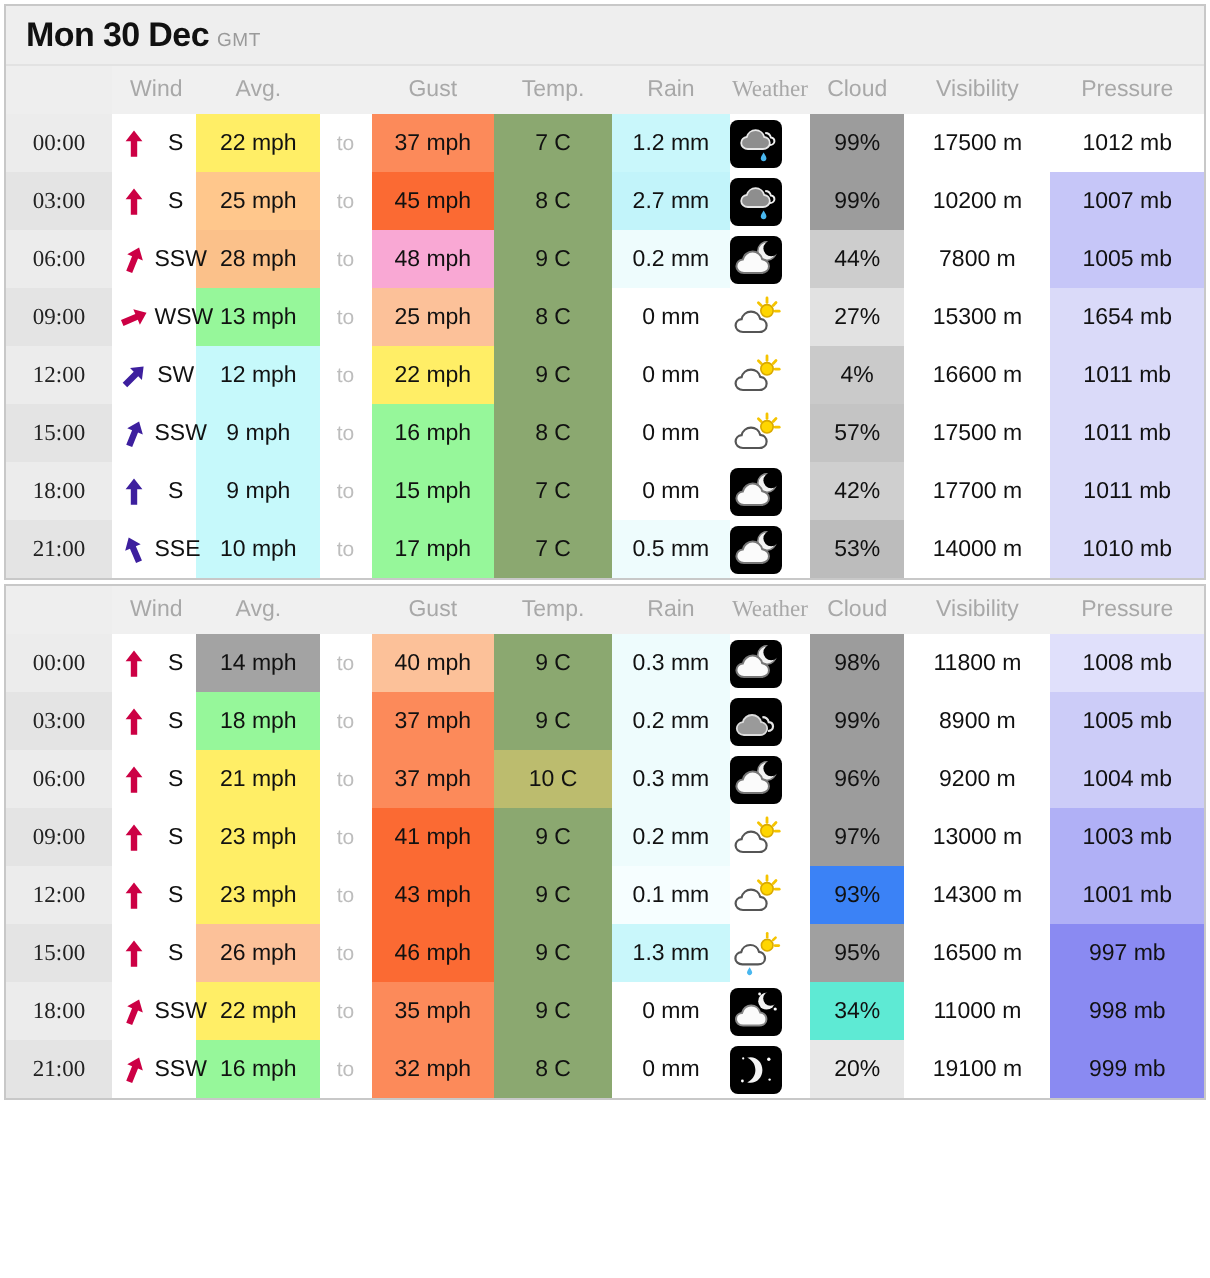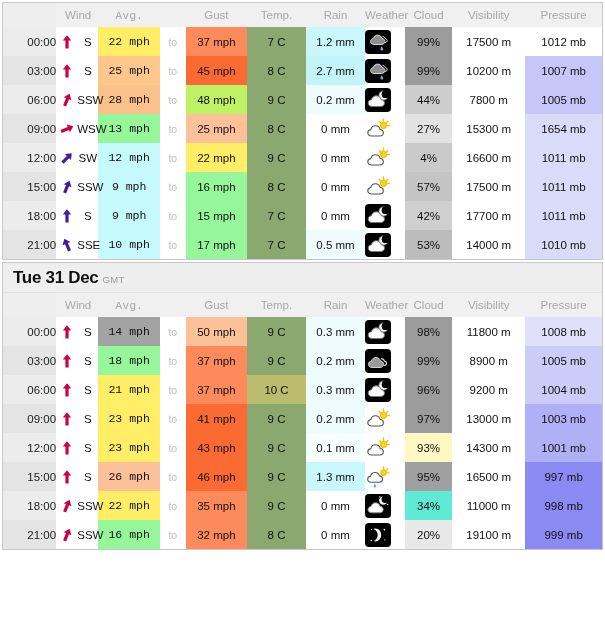--- a/index.html
+++ b/index.html
@@ -57,26 +57,26 @@
   }
   table.fc td, table.fc th {
     padding: 0;
     margin: 0;
     border: 0;
   }
   
   .c-time   { width: 45px; }
   .c-dir    { width: 27px; }
   .c-compass{ width: 40px; }
-  .c-avg    { width: 52px; font-family: Liberation Mono, monospace; }
+  .c-avg    { width: 52px; }
   .c-to     { width: 22px; }
   .c-gust   { width: 52px; }
   .c-temp   { width: 50px; }
   .c-rain   { width: 50px; }
-  .c-icon   { width: 34px; }
+  .c-icon   { width: 34px; font-family: Liberation Serif, serif; }
   .c-pad    { width: 37px; }
   .c-cloud  { width: 40px; }
   .c-vis    { width: 62px; }
   .c-press  { width: 65px; }
 
   thead tr.head-row { height: 24px; background: #f0f0f0; }
   thead td {
     color: #a8a8a8;
     font-size: 11.5px;
     text-align: center;
@@ -92,21 +92,22 @@
     text-align: center;
     vertical-align: middle;
     font-size: 11.5px;
     color: #111111;
     background: #ffffff;
   }
   td.time {
     background: #ececec;
     color: #222222;
     font-size: 11.5px;
-    text-align: right;
+    text-align: center;
+    font-family: Liberation Serif, serif;
   }
   tbody tr:nth-child(even) td.time { background: #e4e4e4; }
 
   td.dirc { text-align: center; padding: 0; }
   td.compass { font-size: 11.5px; color: #111; text-align: center; }
   td.tocell { color: #bdbdbd; font-size: 10.5px; }
   td.icon { padding: 0; }
 
   
   .arrow {
@@ -130,20 +131,241 @@
   }
   .wicon.night { background: #000000; }
   .wicon.day   { background: transparent; }
   .wicon svg { display:block; }
 </style>
 </head>
 <body>
 
 <div class="page">
   <div id="days-container">
+      <div class="day-block">
+        <div class="day-header"><span class="day-title">Mon 30 Dec</span><span class="day-tz">GMT</span></div>
+        <table class="fc">
+          <thead>
+            <tr class="head-row">
+              <td class="c-time hd-blank"></td>
+              <td class="c-dir hd-wind" colspan="2">Wind</td>
+              <td class="c-avg">Avg.</td>
+              <td class="c-to"></td>
+              <td class="c-gust">Gust</td>
+              <td class="c-temp">Temp.</td>
+              <td class="c-rain">Rain</td>
+              <td class="c-icon" colspan="2">Weather</td>
+              <td class="c-cloud">Cloud</td>
+              <td class="c-vis">Visibility</td>
+              <td class="c-press">Pressure</td>
+            </tr>
+          </thead>
+          <tbody>
+            <tr>
+              <td class="c-time time">00:00</td>
+              <td class="c-dir dirc"><span class="arrow"><svg width="14" height="16" viewBox="0 0 14 16">
+                    <g transform="rotate(0 7 8)">
+                      <path d="M7 1.2 L11.2 6.6 L8.6 6.6 L8.6 14.4 L5.4 14.4 L5.4 6.6 L2.8 6.6 Z" fill="#cc0044"></path>
+                    </g>
+                  </svg></span></td>
+              <td class="c-compass compass">S</td>
+              <td class="c-avg" style="background:#ffee66">22 mph</td>
+              <td class="c-to tocell">to</td>
+              <td class="c-gust" style="background:#fc8a5a">37 mph</td>
+              <td class="c-temp" style="background:#8ba870">7 C</td>
+              <td class="c-rain" style="background:#c9f7fb">1.2 mm</td>
+              <td class="c-icon icon"><span class="wicon night"><svg width="26" height="24" viewBox="0 0 26 24">
+                    <path d="M16.5 14.5c1.9 0 3.4-1.3 3.4-3 0-1.6-1.2-2.8-2.8-3-0.5-2-2.3-3.4-4.3-3.4-2.1 0-3.9 1.4-4.4 3.4-1.6 0.2-2.8 1.4-2.8 3 0 1.7 1.5 3 3.4 3z" fill="#8e8e8e" stroke="#e8e8e8" stroke-width="0.9"></path>
+                    <path d="M20 12.5c1.2 0 2.2-0.9 2.2-1.9 0-1-0.8-1.8-1.8-1.9-0.3-1.3-1.5-2.2-2.8-2.2" fill="none" stroke="#efefef" stroke-width="1"></path>
+                    <path d="M16.8 16.2c0.9 1.4 1.4 2.3 1.4 3 0 0.8-0.6 1.4-1.4 1.4s-1.4-0.6-1.4-1.4c0-0.7 0.5-1.6 1.4-3z" fill="#49b7ef"></path>
+                  </svg></span></td>
+              <td class="c-pad"></td>
+              <td class="c-cloud" style="background:#9c9c9c">99%</td>
+              <td class="c-vis">17500 m</td>
+              <td class="c-press" style="background:#ffffff">1012 mb</td>
+            </tr>
+            <tr>
+              <td class="c-time time">03:00</td>
+              <td class="c-dir dirc"><span class="arrow"><svg width="14" height="16" viewBox="0 0 14 16">
+                    <g transform="rotate(0 7 8)">
+                      <path d="M7 1.2 L11.2 6.6 L8.6 6.6 L8.6 14.4 L5.4 14.4 L5.4 6.6 L2.8 6.6 Z" fill="#cc0044"></path>
+                    </g>
+                  </svg></span></td>
+              <td class="c-compass compass">S</td>
+              <td class="c-avg" style="background:#ffc78c">25 mph</td>
+              <td class="c-to tocell">to</td>
+              <td class="c-gust" style="background:#fb6a33">45 mph</td>
+              <td class="c-temp" style="background:#8ba870">8 C</td>
+              <td class="c-rain" style="background:#c2f4fa">2.7 mm</td>
+              <td class="c-icon icon"><span class="wicon night"><svg width="26" height="24" viewBox="0 0 26 24">
+                    <path d="M16.5 14.5c1.9 0 3.4-1.3 3.4-3 0-1.6-1.2-2.8-2.8-3-0.5-2-2.3-3.4-4.3-3.4-2.1 0-3.9 1.4-4.4 3.4-1.6 0.2-2.8 1.4-2.8 3 0 1.7 1.5 3 3.4 3z" fill="#8e8e8e" stroke="#e8e8e8" stroke-width="0.9"></path>
+                    <path d="M20 12.5c1.2 0 2.2-0.9 2.2-1.9 0-1-0.8-1.8-1.8-1.9-0.3-1.3-1.5-2.2-2.8-2.2" fill="none" stroke="#efefef" stroke-width="1"></path>
+                    <path d="M16.8 16.2c0.9 1.4 1.4 2.3 1.4 3 0 0.8-0.6 1.4-1.4 1.4s-1.4-0.6-1.4-1.4c0-0.7 0.5-1.6 1.4-3z" fill="#49b7ef"></path>
+                  </svg></span></td>
+              <td class="c-pad"></td>
+              <td class="c-cloud" style="background:#9c9c9c">99%</td>
+              <td class="c-vis">10200 m</td>
+              <td class="c-press" style="background:#c6c6f8">1007 mb</td>
+            </tr>
+            <tr>
+              <td class="c-time time">06:00</td>
+              <td class="c-dir dirc"><span class="arrow"><svg width="14" height="16" viewBox="0 0 14 16">
+                    <g transform="rotate(22 7 8)">
+                      <path d="M7 1.2 L11.2 6.6 L8.6 6.6 L8.6 14.4 L5.4 14.4 L5.4 6.6 L2.8 6.6 Z" fill="#cc0044"></path>
+                    </g>
+                  </svg></span></td>
+              <td class="c-compass compass">SSW</td>
+              <td class="c-avg" style="background:#fbc18a">28 mph</td>
+              <td class="c-to tocell">to</td>
+              <td class="c-gust" style="background:#f9a8d4">48 mph</td>
+              <td class="c-temp" style="background:#8ba870">9 C</td>
+              <td class="c-rain" style="background:#eefcfd">0.2 mm</td>
+              <td class="c-icon icon"><span class="wicon night"><svg width="26" height="24" viewBox="0 0 26 24">
+                    <circle cx="18.5" cy="7.5" r="4.6" fill="#f2f2f2" stroke="#888" stroke-width="0.8"></circle>
+                    <circle cx="20.6" cy="6.2" r="3.9" fill="#000"></circle>
+                    <path d="M7 18.5c-2.2 0-3.8-1.5-3.8-3.4 0-1.8 1.4-3.2 3.2-3.3 0.5-2.3 2.5-4 4.9-4 2.3 0 4.3 1.6 4.8 3.8 1.9 0.2 3.4 1.7 3.4 3.5 0 2-1.7 3.4-3.9 3.4z" fill="#fbfbfb" stroke="#777" stroke-width="1"></path>
+                  </svg></span></td>
+              <td class="c-pad"></td>
+              <td class="c-cloud" style="background:#cdcdcd">44%</td>
+              <td class="c-vis">7800 m</td>
+              <td class="c-press" style="background:#c6c6f8">1005 mb</td>
+            </tr>
+            <tr>
+              <td class="c-time time">09:00</td>
+              <td class="c-dir dirc"><span class="arrow"><svg width="14" height="16" viewBox="0 0 14 16">
+                    <g transform="rotate(67 7 8)">
+                      <path d="M7 1.2 L11.2 6.6 L8.6 6.6 L8.6 14.4 L5.4 14.4 L5.4 6.6 L2.8 6.6 Z" fill="#cc0044"></path>
+                    </g>
+                  </svg></span></td>
+              <td class="c-compass compass">WSW</td>
+              <td class="c-avg" style="background:#96f79a">13 mph</td>
+              <td class="c-to tocell">to</td>
+              <td class="c-gust" style="background:#fcc199">25 mph</td>
+              <td class="c-temp" style="background:#8ba870">8 C</td>
+              <td class="c-rain" style="background:#ffffff">0 mm</td>
+              <td class="c-icon icon"><span class="wicon day"><svg width="26" height="24" viewBox="0 0 26 24">
+                    <g stroke="#f5c400" stroke-width="1.4" stroke-linecap="round">
+                      <line x1="18.5" y1="2.0" x2="18.5" y2="4.2"></line>
+                      <line x1="23.0" y1="4.3" x2="21.6" y2="5.7"></line>
+                      <line x1="24.6" y1="8.6" x2="22.6" y2="8.6"></line>
+                      <line x1="14.2" y1="4.4" x2="15.6" y2="5.8"></line>
+                    </g>
+                    <circle cx="18.5" cy="8.4" r="3.1" fill="#ffd600" stroke="#d9a900" stroke-width="0.8"></circle>
+                    <path d="M6.5 19c-2.1 0-3.7-1.4-3.7-3.2 0-1.7 1.3-3 3-3.2 0.5-2.2 2.4-3.8 4.7-3.8 2.2 0 4.1 1.5 4.6 3.6 1.8 0.2 3.2 1.6 3.2 3.4 0 1.9-1.6 3.2-3.7 3.2z" fill="#ffffff" stroke="#555" stroke-width="1.1"></path>
+                  </svg></span></td>
+              <td class="c-pad"></td>
+              <td class="c-cloud" style="background:#e2e2e2">27%</td>
+              <td class="c-vis">15300 m</td>
+              <td class="c-press" style="background:#dadaf9">1654 mb</td>
+            </tr>
+            <tr>
+              <td class="c-time time">12:00</td>
+              <td class="c-dir dirc"><span class="arrow"><svg width="14" height="16" viewBox="0 0 14 16">
+                    <g transform="rotate(45 7 8)">
+                      <path d="M7 1.2 L11.2 6.6 L8.6 6.6 L8.6 14.4 L5.4 14.4 L5.4 6.6 L2.8 6.6 Z" fill="#3d1f9e"></path>
+                    </g>
+                  </svg></span></td>
+              <td class="c-compass compass">SW</td>
+              <td class="c-avg" style="background:#c6f9fb">12 mph</td>
+              <td class="c-to tocell">to</td>
+              <td class="c-gust" style="background:#ffee66">22 mph</td>
+              <td class="c-temp" style="background:#8ba870">9 C</td>
+              <td class="c-rain" style="background:#ffffff">0 mm</td>
+              <td class="c-icon icon"><span class="wicon day"><svg width="26" height="24" viewBox="0 0 26 24">
+                    <g stroke="#f5c400" stroke-width="1.4" stroke-linecap="round">
+                      <line x1="18.5" y1="2.0" x2="18.5" y2="4.2"></line>
+                      <line x1="23.0" y1="4.3" x2="21.6" y2="5.7"></line>
+                      <line x1="24.6" y1="8.6" x2="22.6" y2="8.6"></line>
+                      <line x1="14.2" y1="4.4" x2="15.6" y2="5.8"></line>
+                    </g>
+                    <circle cx="18.5" cy="8.4" r="3.1" fill="#ffd600" stroke="#d9a900" stroke-width="0.8"></circle>
+                    <path d="M6.5 19c-2.1 0-3.7-1.4-3.7-3.2 0-1.7 1.3-3 3-3.2 0.5-2.2 2.4-3.8 4.7-3.8 2.2 0 4.1 1.5 4.6 3.6 1.8 0.2 3.2 1.6 3.2 3.4 0 1.9-1.6 3.2-3.7 3.2z" fill="#ffffff" stroke="#555" stroke-width="1.1"></path>
+                  </svg></span></td>
+              <td class="c-pad"></td>
+              <td class="c-cloud" style="background:#cacaca">4%</td>
+              <td class="c-vis">16600 m</td>
+              <td class="c-press" style="background:#dadaf9">1011 mb</td>
+            </tr>
+            <tr>
+              <td class="c-time time">15:00</td>
+              <td class="c-dir dirc"><span class="arrow"><svg width="14" height="16" viewBox="0 0 14 16">
+                    <g transform="rotate(22 7 8)">
+                      <path d="M7 1.2 L11.2 6.6 L8.6 6.6 L8.6 14.4 L5.4 14.4 L5.4 6.6 L2.8 6.6 Z" fill="#3d1f9e"></path>
+                    </g>
+                  </svg></span></td>
+              <td class="c-compass compass">SSW</td>
+              <td class="c-avg" style="background:#c6f9fb">9 mph</td>
+              <td class="c-to tocell">to</td>
+              <td class="c-gust" style="background:#96f79a">16 mph</td>
+              <td class="c-temp" style="background:#8ba870">8 C</td>
+              <td class="c-rain" style="background:#ffffff">0 mm</td>
+              <td class="c-icon icon"><span class="wicon day"><svg width="26" height="24" viewBox="0 0 26 24">
+                    <g stroke="#f5c400" stroke-width="1.4" stroke-linecap="round">
+                      <line x1="18.5" y1="2.0" x2="18.5" y2="4.2"></line>
+                      <line x1="23.0" y1="4.3" x2="21.6" y2="5.7"></line>
+                      <line x1="24.6" y1="8.6" x2="22.6" y2="8.6"></line>
+                      <line x1="14.2" y1="4.4" x2="15.6" y2="5.8"></line>
+                    </g>
+                    <circle cx="18.5" cy="8.4" r="3.1" fill="#ffd600" stroke="#d9a900" stroke-width="0.8"></circle>
+                    <path d="M6.5 19c-2.1 0-3.7-1.4-3.7-3.2 0-1.7 1.3-3 3-3.2 0.5-2.2 2.4-3.8 4.7-3.8 2.2 0 4.1 1.5 4.6 3.6 1.8 0.2 3.2 1.6 3.2 3.4 0 1.9-1.6 3.2-3.7 3.2z" fill="#ffffff" stroke="#555" stroke-width="1.1"></path>
+                  </svg></span></td>
+              <td class="c-pad"></td>
+              <td class="c-cloud" style="background:#c4c4c4">57%</td>
+              <td class="c-vis">17500 m</td>
+              <td class="c-press" style="background:#dadaf9">1011 mb</td>
+            </tr>
+            <tr>
+              <td class="c-time time">18:00</td>
+              <td class="c-dir dirc"><span class="arrow"><svg width="14" height="16" viewBox="0 0 14 16">
+                    <g transform="rotate(0 7 8)">
+                      <path d="M7 1.2 L11.2 6.6 L8.6 6.6 L8.6 14.4 L5.4 14.4 L5.4 6.6 L2.8 6.6 Z" fill="#3d1f9e"></path>
+                    </g>
+                  </svg></span></td>
+              <td class="c-compass compass">S</td>
+              <td class="c-avg" style="background:#c6f9fb">9 mph</td>
+              <td class="c-to tocell">to</td>
+              <td class="c-gust" style="background:#96f79a">15 mph</td>
+              <td class="c-temp" style="background:#8ba870">7 C</td>
+              <td class="c-rain" style="background:#ffffff">0 mm</td>
+              <td class="c-icon icon"><span class="wicon night"><svg width="26" height="24" viewBox="0 0 26 24">
+                    <circle cx="18.5" cy="7.5" r="4.6" fill="#f2f2f2" stroke="#888" stroke-width="0.8"></circle>
+                    <circle cx="20.6" cy="6.2" r="3.9" fill="#000"></circle>
+                    <path d="M7 18.5c-2.2 0-3.8-1.5-3.8-3.4 0-1.8 1.4-3.2 3.2-3.3 0.5-2.3 2.5-4 4.9-4 2.3 0 4.3 1.6 4.8 3.8 1.9 0.2 3.4 1.7 3.4 3.5 0 2-1.7 3.4-3.9 3.4z" fill="#fbfbfb" stroke="#777" stroke-width="1"></path>
+                  </svg></span></td>
+              <td class="c-pad"></td>
+              <td class="c-cloud" style="background:#cfcfcf">42%</td>
+              <td class="c-vis">17700 m</td>
+              <td class="c-press" style="background:#dadaf9">1011 mb</td>
+            </tr>
+            <tr>
+              <td class="c-time time">21:00</td>
+              <td class="c-dir dirc"><span class="arrow"><svg width="14" height="16" viewBox="0 0 14 16">
+                    <g transform="rotate(337 7 8)">
+                      <path d="M7 1.2 L11.2 6.6 L8.6 6.6 L8.6 14.4 L5.4 14.4 L5.4 6.6 L2.8 6.6 Z" fill="#3d1f9e"></path>
+                    </g>
+                  </svg></span></td>
+              <td class="c-compass compass">SSE</td>
+              <td class="c-avg" style="background:#c6f9fb">10 mph</td>
+              <td class="c-to tocell">to</td>
+              <td class="c-gust" style="background:#96f79a">17 mph</td>
+              <td class="c-temp" style="background:#8ba870">7 C</td>
+              <td class="c-rain" style="background:#eefcfd">0.5 mm</td>
+              <td class="c-icon icon"><span class="wicon night"><svg width="26" height="24" viewBox="0 0 26 24">
+                    <circle cx="18.5" cy="7.5" r="4.6" fill="#f2f2f2" stroke="#888" stroke-width="0.8"></circle>
+                    <circle cx="20.6" cy="6.2" r="3.9" fill="#000"></circle>
+                    <path d="M7 18.5c-2.2 0-3.8-1.5-3.8-3.4 0-1.8 1.4-3.2 3.2-3.3 0.5-2.3 2.5-4 4.9-4 2.3 0 4.3 1.6 4.8 3.8 1.9 0.2 3.4 1.7 3.4 3.5 0 2-1.7 3.4-3.9 3.4z" fill="#fbfbfb" stroke="#777" stroke-width="1"></path>
+                  </svg></span></td>
+              <td class="c-pad"></td>
+              <td class="c-cloud" style="background:#bcbcbc">53%</td>
+              <td class="c-vis">14000 m</td>
+              <td class="c-press" style="background:#dadaf9">1010 mb</td>
+            </tr>
+          </tbody>
+        </table>
+      </div>
       <div class="day-block">
         <table class="fc">
           <thead>
             <tr class="head-row">
               <td class="c-time hd-blank"></td>
               <td class="c-dir hd-wind" colspan="2">Wind</td>
               <td class="c-avg">Avg.</td>
               <td class="c-to"></td>
               <td class="c-gust">Gust</td>
               <td class="c-temp">Temp.</td>
@@ -156,244 +378,23 @@
           </thead>
           <tbody>
             <tr>
               <td class="c-time time">00:00</td>
               <td class="c-dir dirc"><span class="arrow"><svg width="14" height="16" viewBox="0 0 14 16">
                     <g transform="rotate(0 7 8)">
                       <path d="M7 1.2 L11.2 6.6 L8.6 6.6 L8.6 14.4 L5.4 14.4 L5.4 6.6 L2.8 6.6 Z" fill="#cc0044"></path>
                     </g>
                   </svg></span></td>
               <td class="c-compass compass">S</td>
-              <td class="c-avg" style="background:#ffee66">22 mph</td>
-              <td class="c-to tocell">to</td>
-              <td class="c-gust" style="background:#fc8a5a">37 mph</td>
-              <td class="c-temp" style="background:#8ba870">7 C</td>
-              <td class="c-rain" style="background:#c9f7fb">1.2 mm</td>
-              <td class="c-icon icon"><span class="wicon night"><svg width="26" height="24" viewBox="0 0 26 24">
-                    <path d="M16.5 14.5c1.9 0 3.4-1.3 3.4-3 0-1.6-1.2-2.8-2.8-3-0.5-2-2.3-3.4-4.3-3.4-2.1 0-3.9 1.4-4.4 3.4-1.6 0.2-2.8 1.4-2.8 3 0 1.7 1.5 3 3.4 3z" fill="#8e8e8e" stroke="#e8e8e8" stroke-width="0.9"></path>
-                    <path d="M20 12.5c1.2 0 2.2-0.9 2.2-1.9 0-1-0.8-1.8-1.8-1.9-0.3-1.3-1.5-2.2-2.8-2.2" fill="none" stroke="#efefef" stroke-width="1"></path>
-                    <path d="M16.8 16.2c0.9 1.4 1.4 2.3 1.4 3 0 0.8-0.6 1.4-1.4 1.4s-1.4-0.6-1.4-1.4c0-0.7 0.5-1.6 1.4-3z" fill="#49b7ef"></path>
-                  </svg></span></td>
-              <td class="c-pad"></td>
-              <td class="c-cloud" style="background:#9c9c9c">99%</td>
-              <td class="c-vis">17500 m</td>
-              <td class="c-press" style="background:#ffffff">1012 mb</td>
-            </tr>
-            <tr>
-              <td class="c-time time">03:00</td>
-              <td class="c-dir dirc"><span class="arrow"><svg width="14" height="16" viewBox="0 0 14 16">
-                    <g transform="rotate(0 7 8)">
-                      <path d="M7 1.2 L11.2 6.6 L8.6 6.6 L8.6 14.4 L5.4 14.4 L5.4 6.6 L2.8 6.6 Z" fill="#cc0044"></path>
-                    </g>
-                  </svg></span></td>
-              <td class="c-compass compass">S</td>
-              <td class="c-avg" style="background:#ffc78c">25 mph</td>
-              <td class="c-to tocell">to</td>
-              <td class="c-gust" style="background:#fb6a33">45 mph</td>
-              <td class="c-temp" style="background:#8ba870">8 C</td>
-              <td class="c-rain" style="background:#c2f4fa">2.7 mm</td>
-              <td class="c-icon icon"><span class="wicon night"><svg width="26" height="24" viewBox="0 0 26 24">
-                    <path d="M16.5 14.5c1.9 0 3.4-1.3 3.4-3 0-1.6-1.2-2.8-2.8-3-0.5-2-2.3-3.4-4.3-3.4-2.1 0-3.9 1.4-4.4 3.4-1.6 0.2-2.8 1.4-2.8 3 0 1.7 1.5 3 3.4 3z" fill="#8e8e8e" stroke="#e8e8e8" stroke-width="0.9"></path>
-                    <path d="M20 12.5c1.2 0 2.2-0.9 2.2-1.9 0-1-0.8-1.8-1.8-1.9-0.3-1.3-1.5-2.2-2.8-2.2" fill="none" stroke="#efefef" stroke-width="1"></path>
-                    <path d="M16.8 16.2c0.9 1.4 1.4 2.3 1.4 3 0 0.8-0.6 1.4-1.4 1.4s-1.4-0.6-1.4-1.4c0-0.7 0.5-1.6 1.4-3z" fill="#49b7ef"></path>
-                  </svg></span></td>
-              <td class="c-pad"></td>
-              <td class="c-cloud" style="background:#9c9c9c">99%</td>
-              <td class="c-vis">10200 m</td>
-              <td class="c-press" style="background:#c6c6f8">1007 mb</td>
-            </tr>
-            <tr>
-              <td class="c-time time">06:00</td>
-              <td class="c-dir dirc"><span class="arrow"><svg width="14" height="16" viewBox="0 0 14 16">
-                    <g transform="rotate(22 7 8)">
-                      <path d="M7 1.2 L11.2 6.6 L8.6 6.6 L8.6 14.4 L5.4 14.4 L5.4 6.6 L2.8 6.6 Z" fill="#cc0044"></path>
-                    </g>
-                  </svg></span></td>
-              <td class="c-compass compass">SSW</td>
-              <td class="c-avg" style="background:#fbc18a">28 mph</td>
-              <td class="c-to tocell">to</td>
-              <td class="c-gust" style="background:#bef264">48 mph</td>
-              <td class="c-temp" style="background:#8ba870">9 C</td>
-              <td class="c-rain" style="background:#eefcfd">0.2 mm</td>
-              <td class="c-icon icon"><span class="wicon night"><svg width="26" height="24" viewBox="0 0 26 24">
-                    <circle cx="18.5" cy="7.5" r="4.6" fill="#f2f2f2" stroke="#888" stroke-width="0.8"></circle>
-                    <circle cx="20.6" cy="6.2" r="3.9" fill="#000"></circle>
-                    <path d="M7 18.5c-2.2 0-3.8-1.5-3.8-3.4 0-1.8 1.4-3.2 3.2-3.3 0.5-2.3 2.5-4 4.9-4 2.3 0 4.3 1.6 4.8 3.8 1.9 0.2 3.4 1.7 3.4 3.5 0 2-1.7 3.4-3.9 3.4z" fill="#fbfbfb" stroke="#777" stroke-width="1"></path>
-                  </svg></span></td>
-              <td class="c-pad"></td>
-              <td class="c-cloud" style="background:#cdcdcd">44%</td>
-              <td class="c-vis">7800 m</td>
-              <td class="c-press" style="background:#c6c6f8">1005 mb</td>
-            </tr>
-            <tr>
-              <td class="c-time time">09:00</td>
-              <td class="c-dir dirc"><span class="arrow"><svg width="14" height="16" viewBox="0 0 14 16">
-                    <g transform="rotate(67 7 8)">
-                      <path d="M7 1.2 L11.2 6.6 L8.6 6.6 L8.6 14.4 L5.4 14.4 L5.4 6.6 L2.8 6.6 Z" fill="#cc0044"></path>
-                    </g>
-                  </svg></span></td>
-              <td class="c-compass compass">WSW</td>
-              <td class="c-avg" style="background:#96f79a">13 mph</td>
-              <td class="c-to tocell">to</td>
-              <td class="c-gust" style="background:#fcc199">25 mph</td>
-              <td class="c-temp" style="background:#8ba870">8 C</td>
-              <td class="c-rain" style="background:#ffffff">0 mm</td>
-              <td class="c-icon icon"><span class="wicon day"><svg width="26" height="24" viewBox="0 0 26 24">
-                    <g stroke="#f5c400" stroke-width="1.4" stroke-linecap="round">
-                      <line x1="18.5" y1="2.0" x2="18.5" y2="4.2"></line>
-                      <line x1="23.0" y1="4.3" x2="21.6" y2="5.7"></line>
-                      <line x1="24.6" y1="8.6" x2="22.6" y2="8.6"></line>
-                      <line x1="14.2" y1="4.4" x2="15.6" y2="5.8"></line>
-                    </g>
-                    <circle cx="18.5" cy="8.4" r="3.1" fill="#ffd600" stroke="#d9a900" stroke-width="0.8"></circle>
-                    <path d="M6.5 19c-2.1 0-3.7-1.4-3.7-3.2 0-1.7 1.3-3 3-3.2 0.5-2.2 2.4-3.8 4.7-3.8 2.2 0 4.1 1.5 4.6 3.6 1.8 0.2 3.2 1.6 3.2 3.4 0 1.9-1.6 3.2-3.7 3.2z" fill="#ffffff" stroke="#555" stroke-width="1.1"></path>
-                  </svg></span></td>
-              <td class="c-pad"></td>
-              <td class="c-cloud" style="background:#e2e2e2">27%</td>
-              <td class="c-vis">15300 m</td>
-              <td class="c-press" style="background:#dadaf9">1654 mb</td>
-            </tr>
-            <tr>
-              <td class="c-time time">12:00</td>
-              <td class="c-dir dirc"><span class="arrow"><svg width="14" height="16" viewBox="0 0 14 16">
-                    <g transform="rotate(45 7 8)">
-                      <path d="M7 1.2 L11.2 6.6 L8.6 6.6 L8.6 14.4 L5.4 14.4 L5.4 6.6 L2.8 6.6 Z" fill="#3d1f9e"></path>
-                    </g>
-                  </svg></span></td>
-              <td class="c-compass compass">SW</td>
-              <td class="c-avg" style="background:#c6f9fb">12 mph</td>
-              <td class="c-to tocell">to</td>
-              <td class="c-gust" style="background:#ffee66">22 mph</td>
-              <td class="c-temp" style="background:#8ba870">9 C</td>
-              <td class="c-rain" style="background:#ffffff">0 mm</td>
-              <td class="c-icon icon"><span class="wicon day"><svg width="26" height="24" viewBox="0 0 26 24">
-                    <g stroke="#f5c400" stroke-width="1.4" stroke-linecap="round">
-                      <line x1="18.5" y1="2.0" x2="18.5" y2="4.2"></line>
-                      <line x1="23.0" y1="4.3" x2="21.6" y2="5.7"></line>
-                      <line x1="24.6" y1="8.6" x2="22.6" y2="8.6"></line>
-                      <line x1="14.2" y1="4.4" x2="15.6" y2="5.8"></line>
-                    </g>
-                    <circle cx="18.5" cy="8.4" r="3.1" fill="#ffd600" stroke="#d9a900" stroke-width="0.8"></circle>
-                    <path d="M6.5 19c-2.1 0-3.7-1.4-3.7-3.2 0-1.7 1.3-3 3-3.2 0.5-2.2 2.4-3.8 4.7-3.8 2.2 0 4.1 1.5 4.6 3.6 1.8 0.2 3.2 1.6 3.2 3.4 0 1.9-1.6 3.2-3.7 3.2z" fill="#ffffff" stroke="#555" stroke-width="1.1"></path>
-                  </svg></span></td>
-              <td class="c-pad"></td>
-              <td class="c-cloud" style="background:#cacaca">4%</td>
-              <td class="c-vis">16600 m</td>
-              <td class="c-press" style="background:#dadaf9">1011 mb</td>
-            </tr>
-            <tr>
-              <td class="c-time time">15:00</td>
-              <td class="c-dir dirc"><span class="arrow"><svg width="14" height="16" viewBox="0 0 14 16">
-                    <g transform="rotate(22 7 8)">
-                      <path d="M7 1.2 L11.2 6.6 L8.6 6.6 L8.6 14.4 L5.4 14.4 L5.4 6.6 L2.8 6.6 Z" fill="#3d1f9e"></path>
-                    </g>
-                  </svg></span></td>
-              <td class="c-compass compass">SSW</td>
-              <td class="c-avg" style="background:#c6f9fb">9 mph</td>
-              <td class="c-to tocell">to</td>
-              <td class="c-gust" style="background:#96f79a">16 mph</td>
-              <td class="c-temp" style="background:#8ba870">8 C</td>
-              <td class="c-rain" style="background:#ffffff">0 mm</td>
-              <td class="c-icon icon"><span class="wicon day"><svg width="26" height="24" viewBox="0 0 26 24">
-                    <g stroke="#f5c400" stroke-width="1.4" stroke-linecap="round">
-                      <line x1="18.5" y1="2.0" x2="18.5" y2="4.2"></line>
-                      <line x1="23.0" y1="4.3" x2="21.6" y2="5.7"></line>
-                      <line x1="24.6" y1="8.6" x2="22.6" y2="8.6"></line>
-                      <line x1="14.2" y1="4.4" x2="15.6" y2="5.8"></line>
-                    </g>
-                    <circle cx="18.5" cy="8.4" r="3.1" fill="#ffd600" stroke="#d9a900" stroke-width="0.8"></circle>
-                    <path d="M6.5 19c-2.1 0-3.7-1.4-3.7-3.2 0-1.7 1.3-3 3-3.2 0.5-2.2 2.4-3.8 4.7-3.8 2.2 0 4.1 1.5 4.6 3.6 1.8 0.2 3.2 1.6 3.2 3.4 0 1.9-1.6 3.2-3.7 3.2z" fill="#ffffff" stroke="#555" stroke-width="1.1"></path>
-                  </svg></span></td>
-              <td class="c-pad"></td>
-              <td class="c-cloud" style="background:#c4c4c4">57%</td>
-              <td class="c-vis">17500 m</td>
-              <td class="c-press" style="background:#dadaf9">1011 mb</td>
-            </tr>
-            <tr>
-              <td class="c-time time">18:00</td>
-              <td class="c-dir dirc"><span class="arrow"><svg width="14" height="16" viewBox="0 0 14 16">
-                    <g transform="rotate(0 7 8)">
-                      <path d="M7 1.2 L11.2 6.6 L8.6 6.6 L8.6 14.4 L5.4 14.4 L5.4 6.6 L2.8 6.6 Z" fill="#3d1f9e"></path>
-                    </g>
-                  </svg></span></td>
-              <td class="c-compass compass">S</td>
-              <td class="c-avg" style="background:#c6f9fb">9 mph</td>
-              <td class="c-to tocell">to</td>
-              <td class="c-gust" style="background:#96f79a">15 mph</td>
-              <td class="c-temp" style="background:#8ba870">7 C</td>
-              <td class="c-rain" style="background:#ffffff">0 mm</td>
-              <td class="c-icon icon"><span class="wicon night"><svg width="26" height="24" viewBox="0 0 26 24">
-                    <circle cx="18.5" cy="7.5" r="4.6" fill="#f2f2f2" stroke="#888" stroke-width="0.8"></circle>
-                    <circle cx="20.6" cy="6.2" r="3.9" fill="#000"></circle>
-                    <path d="M7 18.5c-2.2 0-3.8-1.5-3.8-3.4 0-1.8 1.4-3.2 3.2-3.3 0.5-2.3 2.5-4 4.9-4 2.3 0 4.3 1.6 4.8 3.8 1.9 0.2 3.4 1.7 3.4 3.5 0 2-1.7 3.4-3.9 3.4z" fill="#fbfbfb" stroke="#777" stroke-width="1"></path>
-                  </svg></span></td>
-              <td class="c-pad"></td>
-              <td class="c-cloud" style="background:#cfcfcf">42%</td>
-              <td class="c-vis">17700 m</td>
-              <td class="c-press" style="background:#dadaf9">1011 mb</td>
-            </tr>
-            <tr>
-              <td class="c-time time">21:00</td>
-              <td class="c-dir dirc"><span class="arrow"><svg width="14" height="16" viewBox="0 0 14 16">
-                    <g transform="rotate(337 7 8)">
-                      <path d="M7 1.2 L11.2 6.6 L8.6 6.6 L8.6 14.4 L5.4 14.4 L5.4 6.6 L2.8 6.6 Z" fill="#3d1f9e"></path>
-                    </g>
-                  </svg></span></td>
-              <td class="c-compass compass">SSE</td>
-              <td class="c-avg" style="background:#c6f9fb">10 mph</td>
-              <td class="c-to tocell">to</td>
-              <td class="c-gust" style="background:#96f79a">17 mph</td>
-              <td class="c-temp" style="background:#8ba870">7 C</td>
-              <td class="c-rain" style="background:#eefcfd">0.5 mm</td>
-              <td class="c-icon icon"><span class="wicon night"><svg width="26" height="24" viewBox="0 0 26 24">
-                    <circle cx="18.5" cy="7.5" r="4.6" fill="#f2f2f2" stroke="#888" stroke-width="0.8"></circle>
-                    <circle cx="20.6" cy="6.2" r="3.9" fill="#000"></circle>
-                    <path d="M7 18.5c-2.2 0-3.8-1.5-3.8-3.4 0-1.8 1.4-3.2 3.2-3.3 0.5-2.3 2.5-4 4.9-4 2.3 0 4.3 1.6 4.8 3.8 1.9 0.2 3.4 1.7 3.4 3.5 0 2-1.7 3.4-3.9 3.4z" fill="#fbfbfb" stroke="#777" stroke-width="1"></path>
-                  </svg></span></td>
-              <td class="c-pad"></td>
-              <td class="c-cloud" style="background:#bcbcbc">53%</td>
-              <td class="c-vis">14000 m</td>
-              <td class="c-press" style="background:#dadaf9">1010 mb</td>
-            </tr>
-          </tbody>
-        </table>
-      </div>
-      <div class="day-block">
-        <div class="day-header"><span class="day-title">Tue 31 Dec</span><span class="day-tz">GMT</span></div>
-        <table class="fc">
-          <thead>
-            <tr class="head-row">
-              <td class="c-time hd-blank"></td>
-              <td class="c-dir hd-wind" colspan="2">Wind</td>
-              <td class="c-avg">Avg.</td>
-              <td class="c-to"></td>
-              <td class="c-gust">Gust</td>
-              <td class="c-temp">Temp.</td>
-              <td class="c-rain">Rain</td>
-              <td class="c-icon" colspan="2">Weather</td>
-              <td class="c-cloud">Cloud</td>
-              <td class="c-vis">Visibility</td>
-              <td class="c-press">Pressure</td>
-            </tr>
-          </thead>
-          <tbody>
-            <tr>
-              <td class="c-time time">00:00</td>
-              <td class="c-dir dirc"><span class="arrow"><svg width="14" height="16" viewBox="0 0 14 16">
-                    <g transform="rotate(0 7 8)">
-                      <path d="M7 1.2 L11.2 6.6 L8.6 6.6 L8.6 14.4 L5.4 14.4 L5.4 6.6 L2.8 6.6 Z" fill="#cc0044"></path>
-                    </g>
-                  </svg></span></td>
-              <td class="c-compass compass">S</td>
               <td class="c-avg" style="background:#a3a3a3">14 mph</td>
               <td class="c-to tocell">to</td>
-              <td class="c-gust" style="background:#fcc199">50 mph</td>
+              <td class="c-gust" style="background:#fcc199">40 mph</td>
               <td class="c-temp" style="background:#8ba870">9 C</td>
               <td class="c-rain" style="background:#eefcfd">0.3 mm</td>
               <td class="c-icon icon"><span class="wicon night"><svg width="26" height="24" viewBox="0 0 26 24">
                     <circle cx="18.5" cy="7.5" r="4.6" fill="#f2f2f2" stroke="#888" stroke-width="0.8"></circle>
                     <circle cx="20.6" cy="6.2" r="3.9" fill="#000"></circle>
                     <path d="M7 18.5c-2.2 0-3.8-1.5-3.8-3.4 0-1.8 1.4-3.2 3.2-3.3 0.5-2.3 2.5-4 4.9-4 2.3 0 4.3 1.6 4.8 3.8 1.9 0.2 3.4 1.7 3.4 3.5 0 2-1.7 3.4-3.9 3.4z" fill="#fbfbfb" stroke="#777" stroke-width="1"></path>
                   </svg></span></td>
               <td class="c-pad"></td>
               <td class="c-cloud" style="background:#9c9c9c">98%</td>
               <td class="c-vis">11800 m</td>
@@ -489,21 +490,21 @@
                     <g stroke="#f5c400" stroke-width="1.4" stroke-linecap="round">
                       <line x1="18.5" y1="2.0" x2="18.5" y2="4.2"></line>
                       <line x1="23.0" y1="4.3" x2="21.6" y2="5.7"></line>
                       <line x1="24.6" y1="8.6" x2="22.6" y2="8.6"></line>
                       <line x1="14.2" y1="4.4" x2="15.6" y2="5.8"></line>
                     </g>
                     <circle cx="18.5" cy="8.4" r="3.1" fill="#ffd600" stroke="#d9a900" stroke-width="0.8"></circle>
                     <path d="M6.5 19c-2.1 0-3.7-1.4-3.7-3.2 0-1.7 1.3-3 3-3.2 0.5-2.2 2.4-3.8 4.7-3.8 2.2 0 4.1 1.5 4.6 3.6 1.8 0.2 3.2 1.6 3.2 3.4 0 1.9-1.6 3.2-3.7 3.2z" fill="#ffffff" stroke="#555" stroke-width="1.1"></path>
                   </svg></span></td>
               <td class="c-pad"></td>
-              <td class="c-cloud" style="background:#fef9c3">93%</td>
+              <td class="c-cloud" style="background:#3b82f6">93%</td>
               <td class="c-vis">14300 m</td>
               <td class="c-press" style="background:#b0b0f6">1001 mb</td>
             </tr>
             <tr>
               <td class="c-time time">15:00</td>
               <td class="c-dir dirc"><span class="arrow"><svg width="14" height="16" viewBox="0 0 14 16">
                     <g transform="rotate(0 7 8)">
                       <path d="M7 1.2 L11.2 6.6 L8.6 6.6 L8.6 14.4 L5.4 14.4 L5.4 6.6 L2.8 6.6 Z" fill="#cc0044"></path>
                     </g>
                   </svg></span></td>

